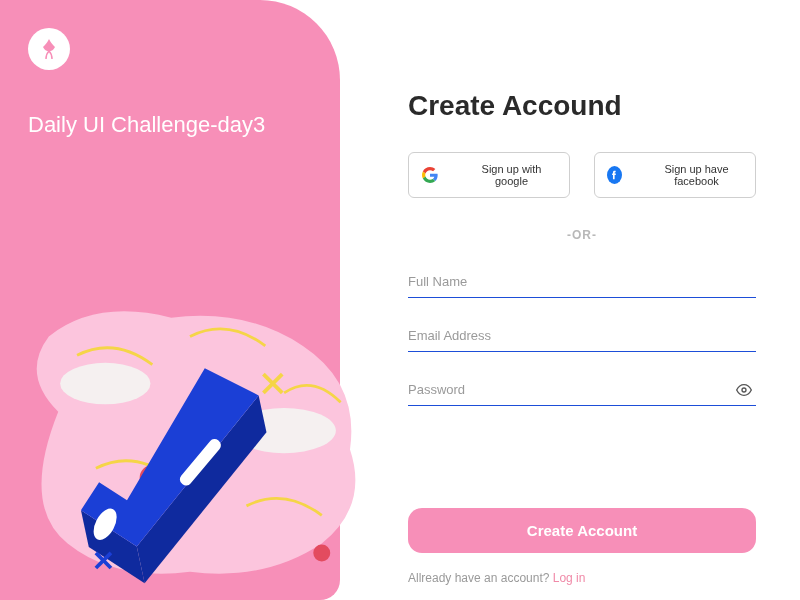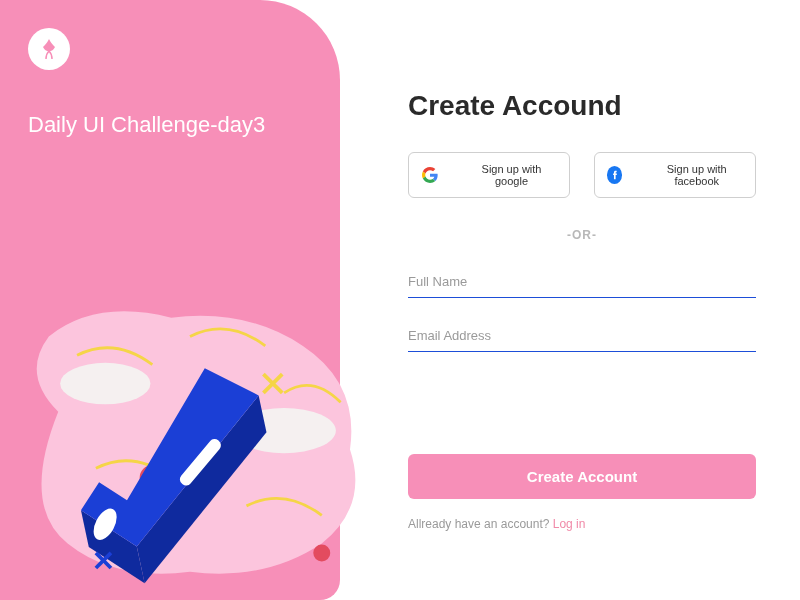--- a/index.html
+++ b/index.html
@@ -13,21 +13,21 @@
     .right-panel { flex: 1; padding: 90px 44px 30px 68px; background: white; }
     .heading { font-size: 28px; font-weight: 800; color: #2a2a2a; margin-bottom: 30px; }
     .social-row { display: flex; gap: 24px; margin-bottom: 30px; }
     .social-btn { flex: 1; display: flex; align-items: center; justify-content: center; gap: 28px; padding: 10px 12px; border: 1px solid #cfcfcf; border-radius: 6px; background: white; cursor: pointer; font-size: 11px; color: #333; }
     .social-icon { width: 18px; height: 18px; display: flex; align-items: center; justify-content: center; border-radius: 50%; }
     .divider { text-align: center; color: #b8b8b8; font-weight: 600; font-size: 12px; margin-bottom: 24px; letter-spacing: 1px; }
     .field { position: relative; margin-bottom: 22px; }
     .field input { width: 100%; border: none; border-bottom: 1px solid #1d4ed8; padding: 8px 0; font-size: 13px; color: #333; outline: none; background: transparent; }
     .field input::placeholder { color: #9a9a9a; }
     .eye-icon { position: absolute; right: 4px; top: 8px; cursor: pointer; }
-    .submit-btn { width: 100%; background: #f78fb8; color: white; border: none; border-radius: 6px; padding: 14px; font-size: 15px; font-weight: 700; cursor: pointer; margin-top: 80px; }
+    .submit-btn { width: 100%; background: #f78fb8; color: white; border: none; border-radius: 14px; padding: 14px; font-size: 15px; font-weight: 700; cursor: pointer; margin-top: 80px; }
     .footer-text { margin-top: 18px; font-size: 12px; color: #9a9a9a; }
     .footer-text a { color: #f08aa8; text-decoration: none; cursor: pointer; }
   </style>
 </head>
 <body>
 
 <div class="container">
   <div class="left-panel">
     <div class="logo-circle">
       <svg viewBox="0 0 24 24" fill="none">
@@ -88,32 +88,41 @@
           </svg>
         </span>
         <span>Sign up with google</span>
       </button>
       <button class="social-btn">
         <span class="social-icon" style="background:#1877f2;">
           <svg width="10" height="10" viewBox="0 0 24 24" fill="white">
             <path d="M13.5 8.5V6.5c0-.8.2-1.2 1.3-1.2H16V2h-2.5C10.5 2 9.5 3.5 9.5 6v2.5H7.5V12h2v10h4V12h2.7l.3-3.5h-3z"></path>
           </svg>
         </span>
-        <span>Sign up with facebook</span>
+        <span>Sign up have facebook</span>
       </button>
     </div>
 
     <div class="divider">-OR-</div>
 
     <div class="field">
       <input type="text" placeholder="Full Name" style="">
     </div>
     <div class="field">
       <input type="text" placeholder="Email Address" style="">
     </div>
+    <div class="field">
+      <input type="password" placeholder="Password" style="">
+      <span class="eye-icon">
+        <svg width="16" height="16" viewBox="0 0 24 24" fill="none" stroke="#555" stroke-width="2">
+          <path d="M1 12s4-8 11-8 11 8 11 8-4 8-11 8-11-8-11-8z"></path>
+          <circle cx="12" cy="12" r="3"></circle>
+        </svg>
+      </span>
+    </div>
 
     <button class="submit-btn">Create Account</button>
 
     <div class="footer-text">
       <span>Allready have an account? </span><a>Log in</a>
     </div>
   </div>
 </div>
 
 </body></html>

